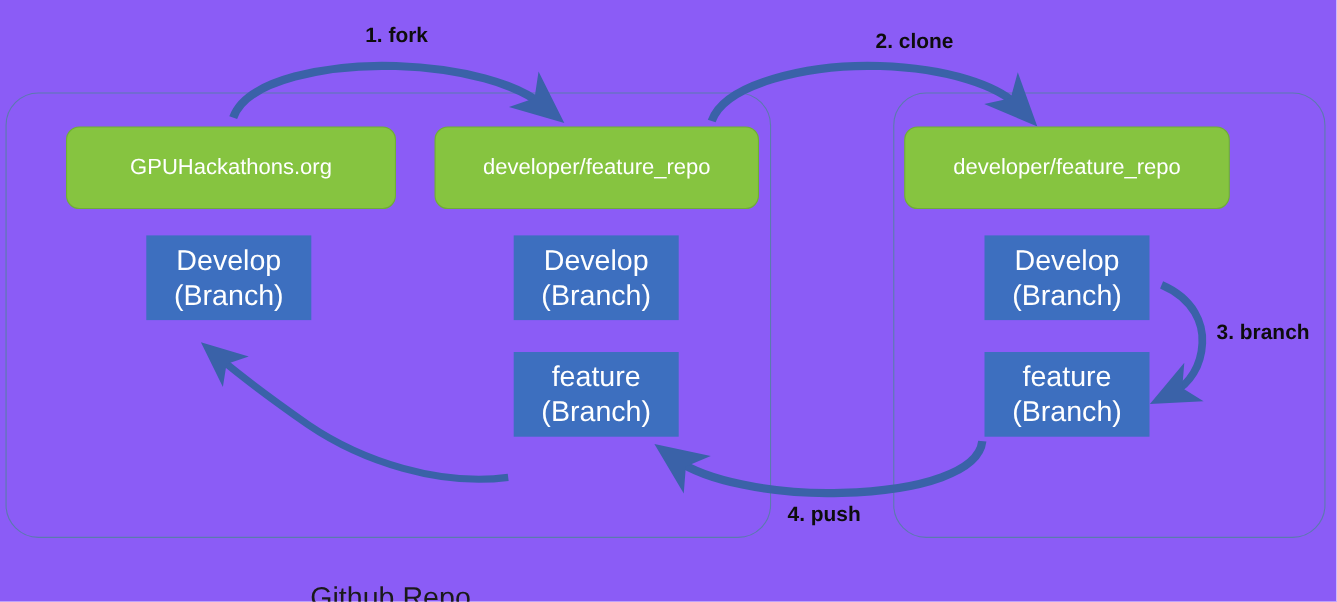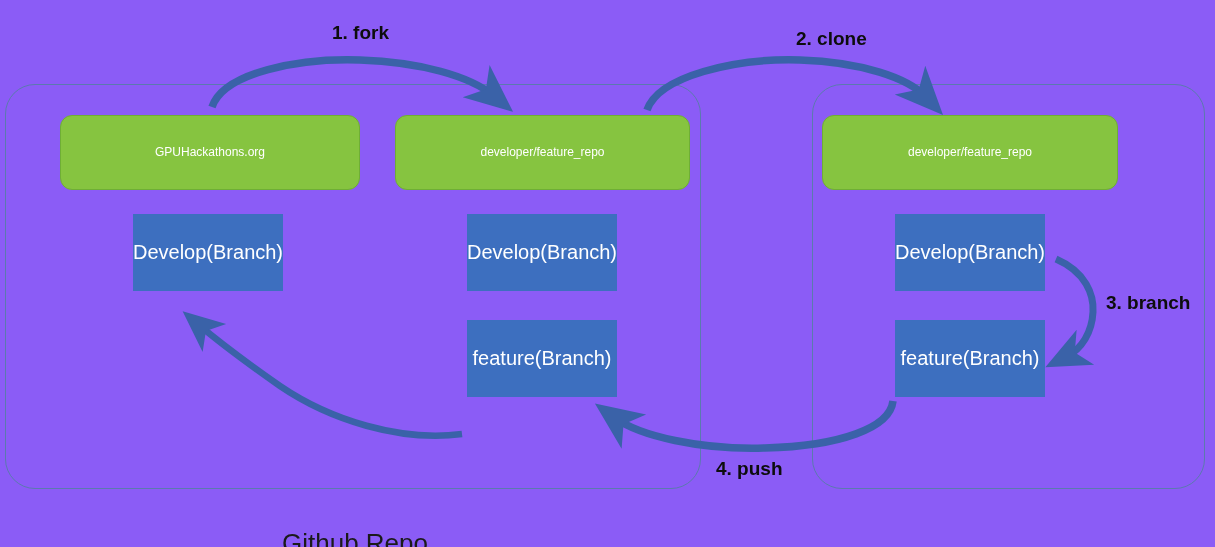--- a/index.html
+++ b/index.html
@@ -43,36 +43,36 @@
   #github-caption { left: 205px; top: 528px; width: 300px; }
   #local-caption  { left: 860px; top: 500px; width: 280px; }
 
   
   .node-green {
     position: absolute;
     background: #86C440;
     border: 1.4px solid #6FAE35;
     border-radius: 12px;
     color: #ffffff;
-    font-size: 12px;
+    font-size: 20px;
     display: flex;
     align-items: center;
     justify-content: center;
     text-align: center;
     line-height: 1.15;
     padding: 0 6px;
   }
   .node-blue {
     position: absolute;
     background: #3D6FBF;
     border: none;
     color: #ffffff;
-    font-size: 20px;
+    font-size: 26px;
     display: flex;
-    flex-direction: row;
+    flex-direction: column;
     align-items: center;
     justify-content: center;
     text-align: center;
     line-height: 1.22;
   }
   .node-blue .ln { display: block; }
 
   
   .step-label {
     position: absolute;

